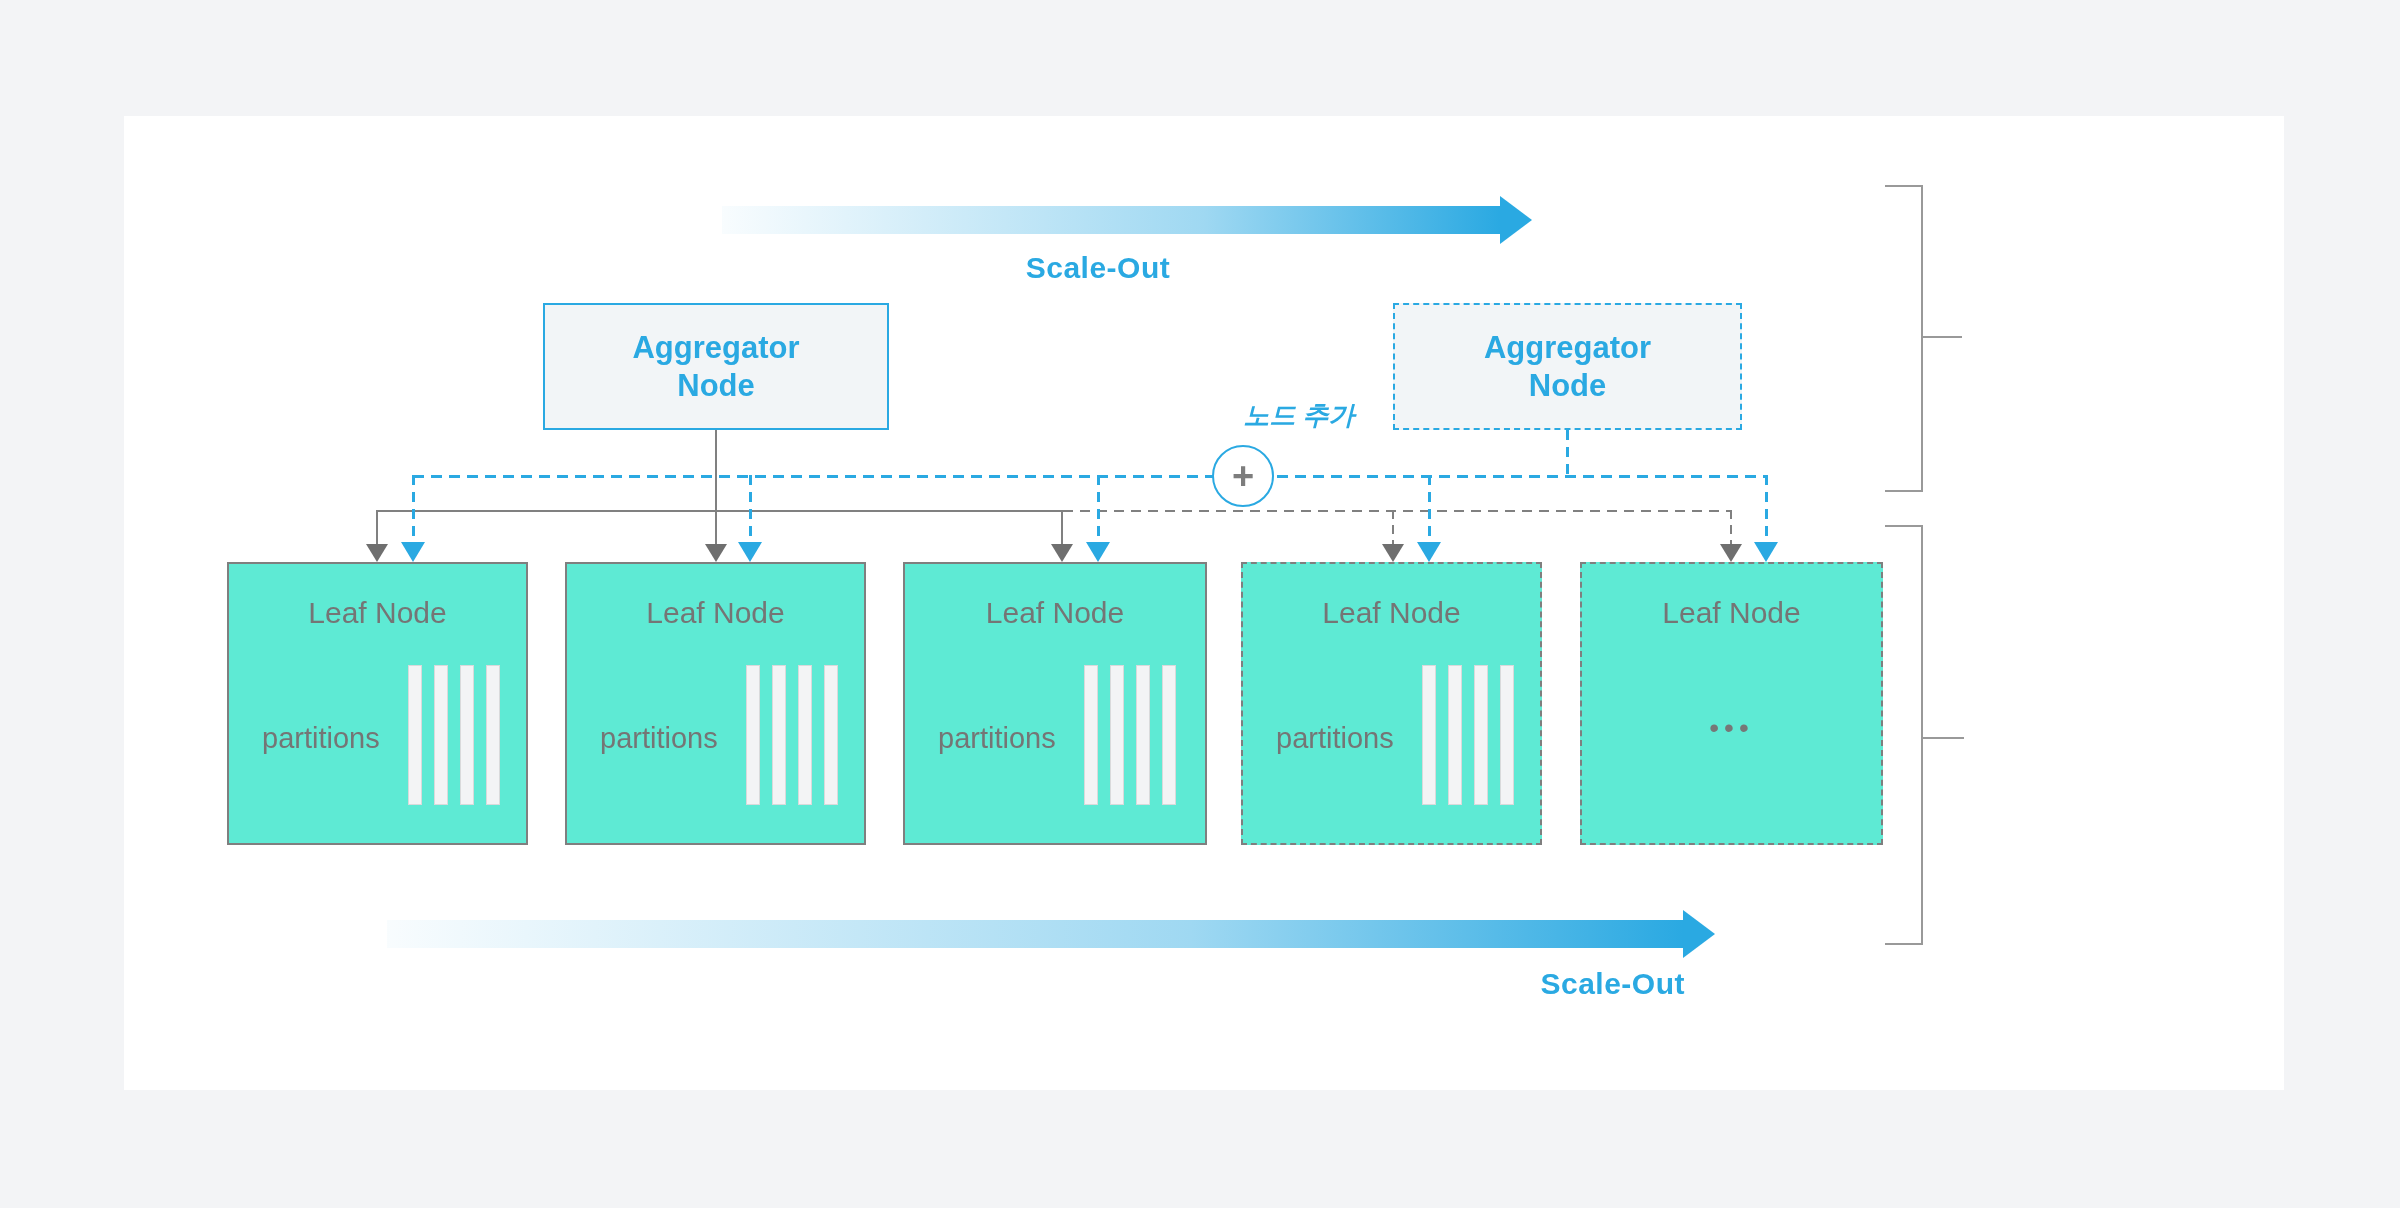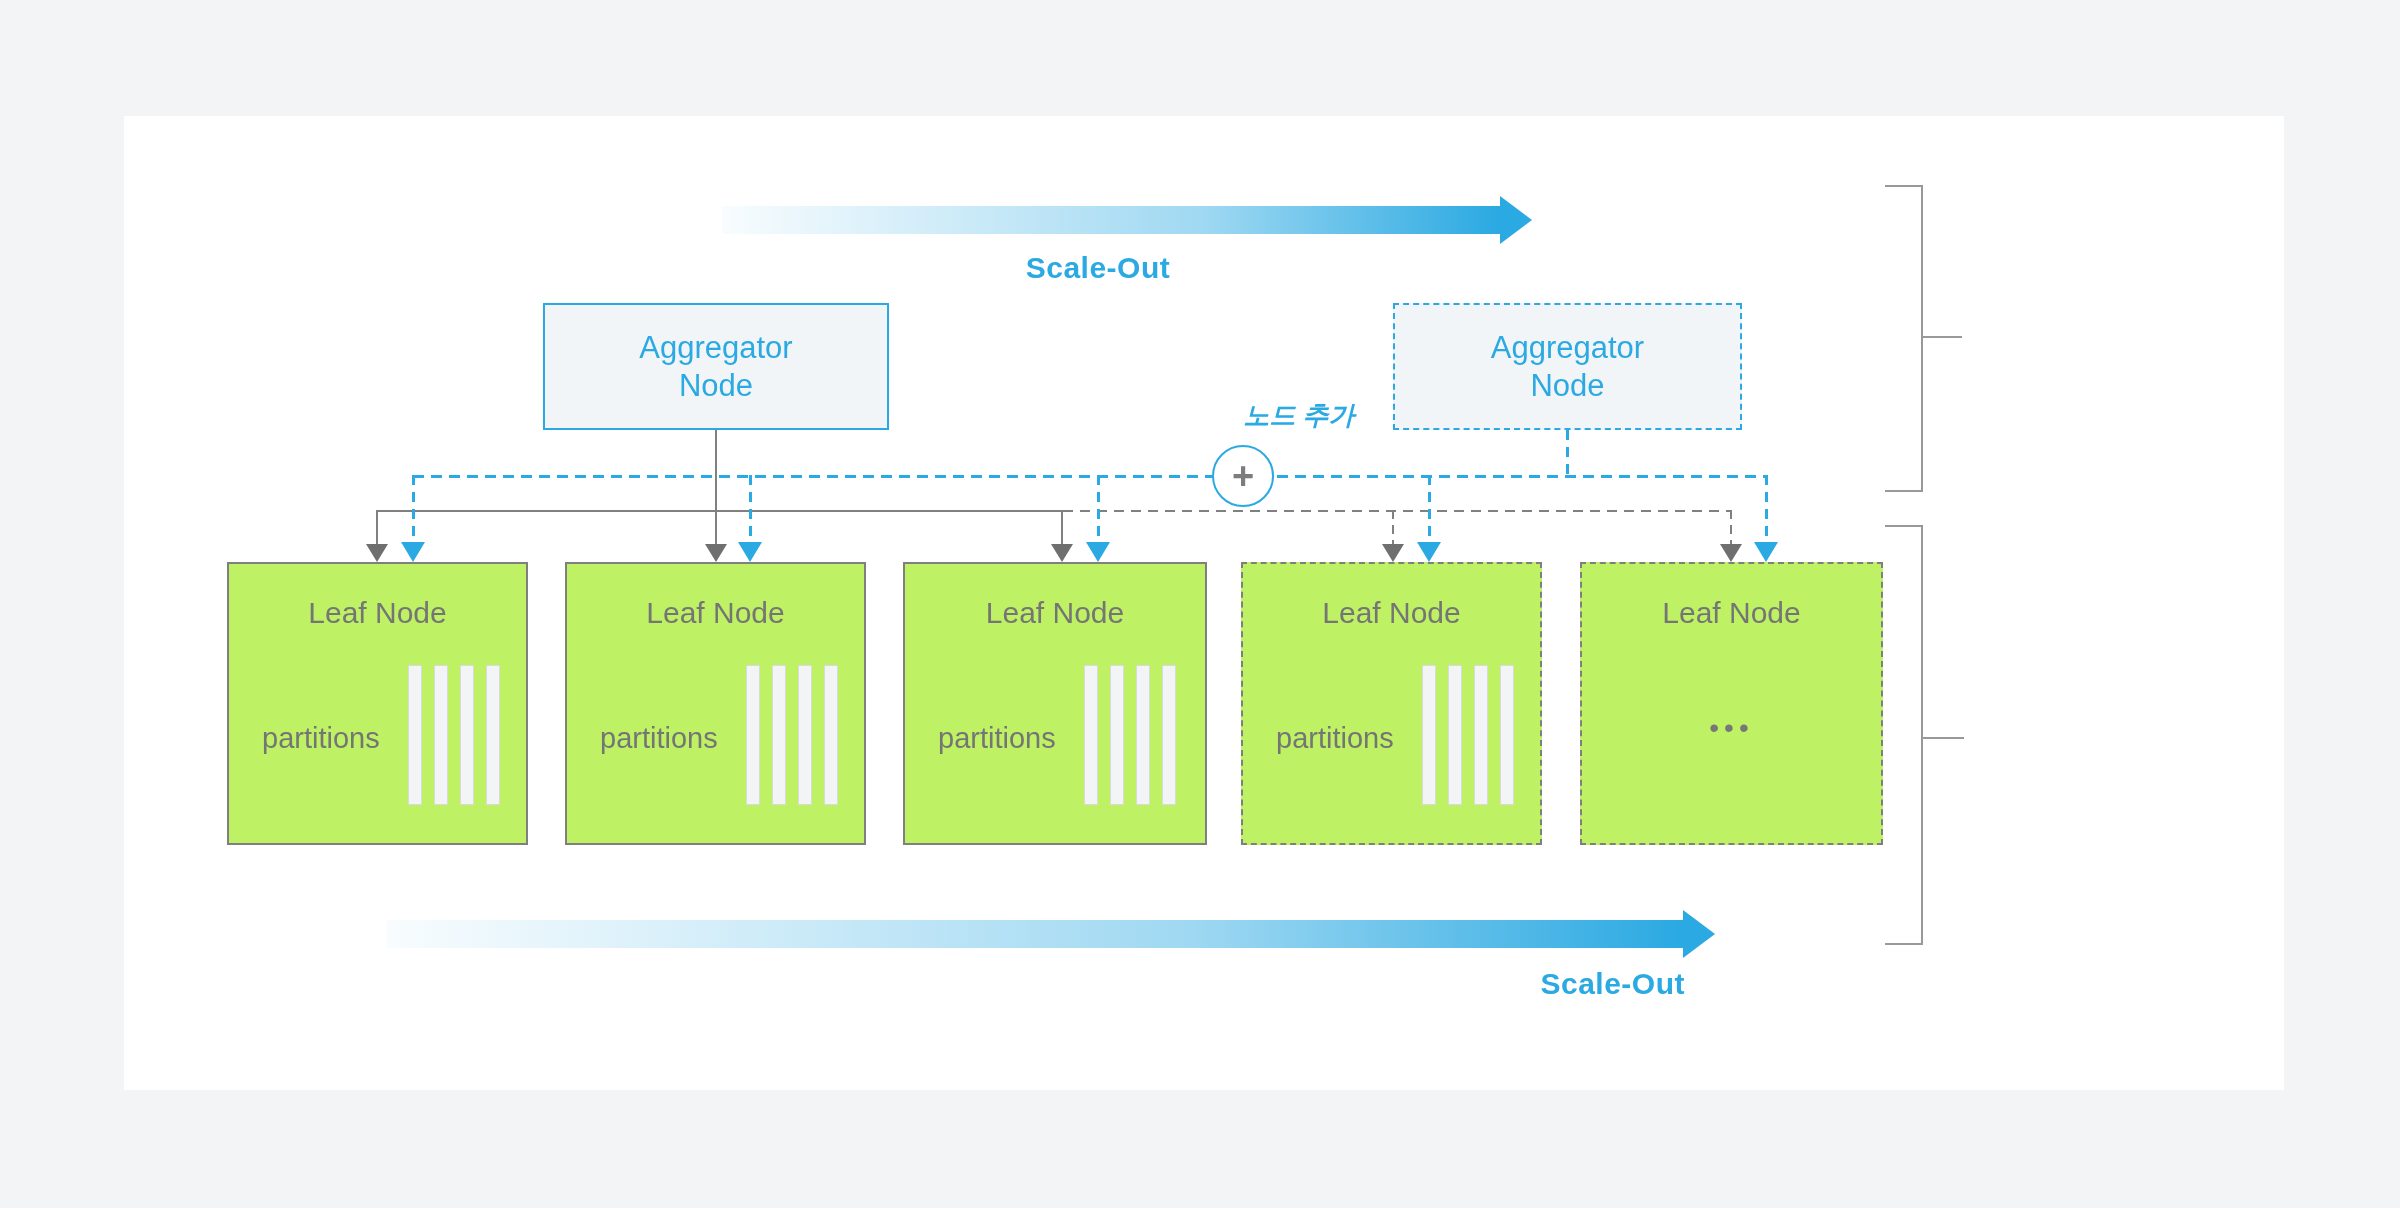--- a/index.html
+++ b/index.html
@@ -28,21 +28,21 @@
   .scaleout{color:#2aa9e2;font-size:30px;font-weight:700;letter-spacing:0.5px;}
 
   
   .agg-box{
     width:346px;height:127px;background:#f2f5f7;
     display:flex;align-items:center;justify-content:center;text-align:center;
     box-sizing:border-box;
   }
   .agg-solid{border:2px solid #2aa9e2;}
   .agg-dashed{border:2px dashed #2aa9e2;}
-  .agg-label{color:#2aa9e2;font-size:31px;font-weight:400;line-height:38px;max-width:220px;}
+  .agg-label{color:#2aa9e2;font-size:31px;font-weight:700;line-height:38px;max-width:220px;}
 
   
   .h-solid-gray{height:2px;background:#808080;}
   .h-dash-gray{height:2px;background:repeating-linear-gradient(to right,#808080 0 10px,transparent 10px 17px);}
   .h-dash-blue{height:3px;background:repeating-linear-gradient(to right,#2aa9e2 0 11px,transparent 11px 18px);}
   .v-solid-gray{width:2px;background:#808080;}
   .v-dash-gray{width:2px;background:repeating-linear-gradient(to bottom,#808080 0 9px,transparent 9px 15px);}
   .v-dash-blue{width:3px;background:repeating-linear-gradient(to bottom,#2aa9e2 0 10px,transparent 10px 17px);}
   .ah-gray{width:0;height:0;border-left:11px solid transparent;border-right:11px solid transparent;border-top:18px solid #6f6f6f;}
   .ah-blue{width:0;height:0;border-left:12px solid transparent;border-right:12px solid transparent;border-top:20px solid #2aa9e2;}
@@ -50,21 +50,21 @@
   
   .plus-circle{
     width:58px;height:58px;border-radius:50%;
     border:2px solid #2aa9e2;background:#ffffff;z-index:6;
     display:flex;align-items:center;justify-content:center;
     color:#7d7d7d;font-size:38px;font-weight:700;line-height:1;
   }
   .add-node-label{color:#2aa9e2;font-size:26px;font-weight:600;text-align:center;}
 
   
-  .leaf-box{width:301px;height:283px;background:#bef264;box-sizing:border-box;}
+  .leaf-box{width:301px;height:283px;background:#5eead4;box-sizing:border-box;}
   .leaf-solid{border:2px solid #7f7f7f;}
   .leaf-dashed{border:2px dashed #7f7f7f;}
   .leaf-title{position:absolute;left:0;top:34px;width:100%;text-align:center;color:#757575;font-size:30px;line-height:30px;}
   .leaf-partitions{position:absolute;left:33px;top:159px;color:#757575;font-size:29px;line-height:30px;}
   .bars{position:absolute;left:179px;top:101px;height:140px;display:flex;gap:12px;}
   .bar{width:14px;height:140px;background:#f3f4f5;border:1px solid #d9dadb;box-sizing:border-box;}
   .leaf-dots{position:absolute;left:0;top:148px;width:100%;text-align:center;color:#777777;font-size:28px;letter-spacing:5px;}
 
   
   .bracket{box-sizing:border-box;border-top:2px solid #999999;border-bottom:2px solid #999999;border-right:2px solid #999999;}

